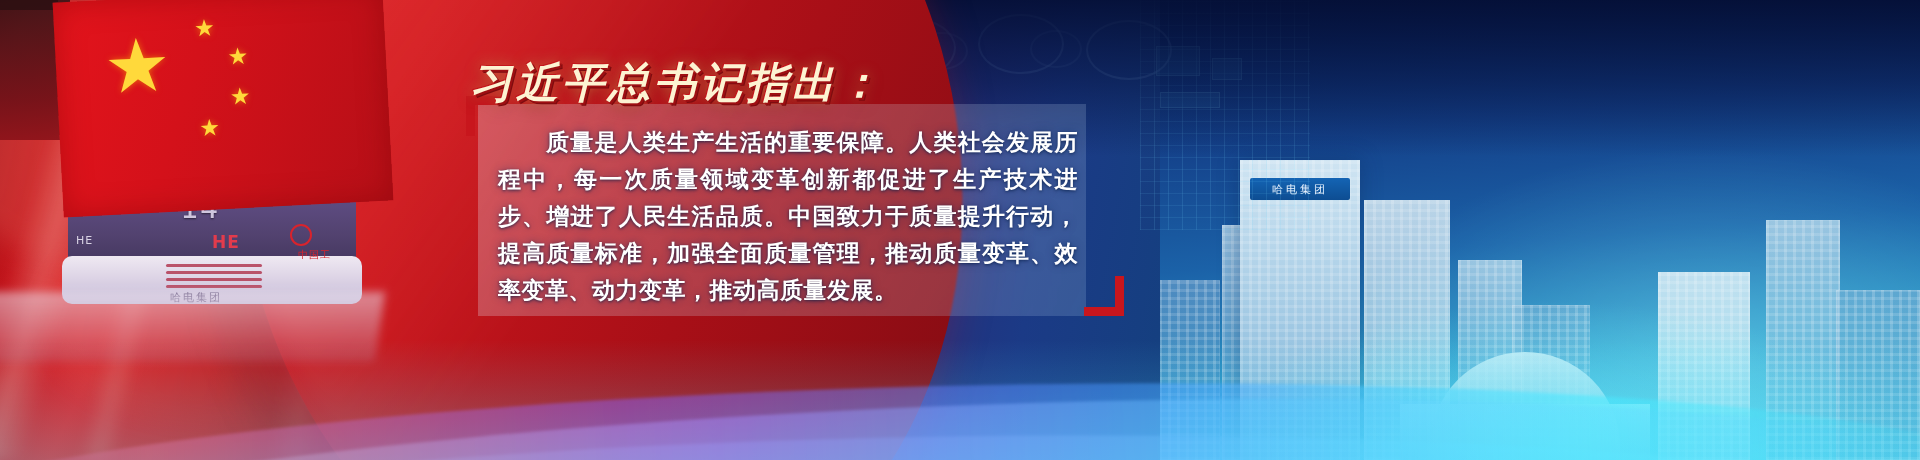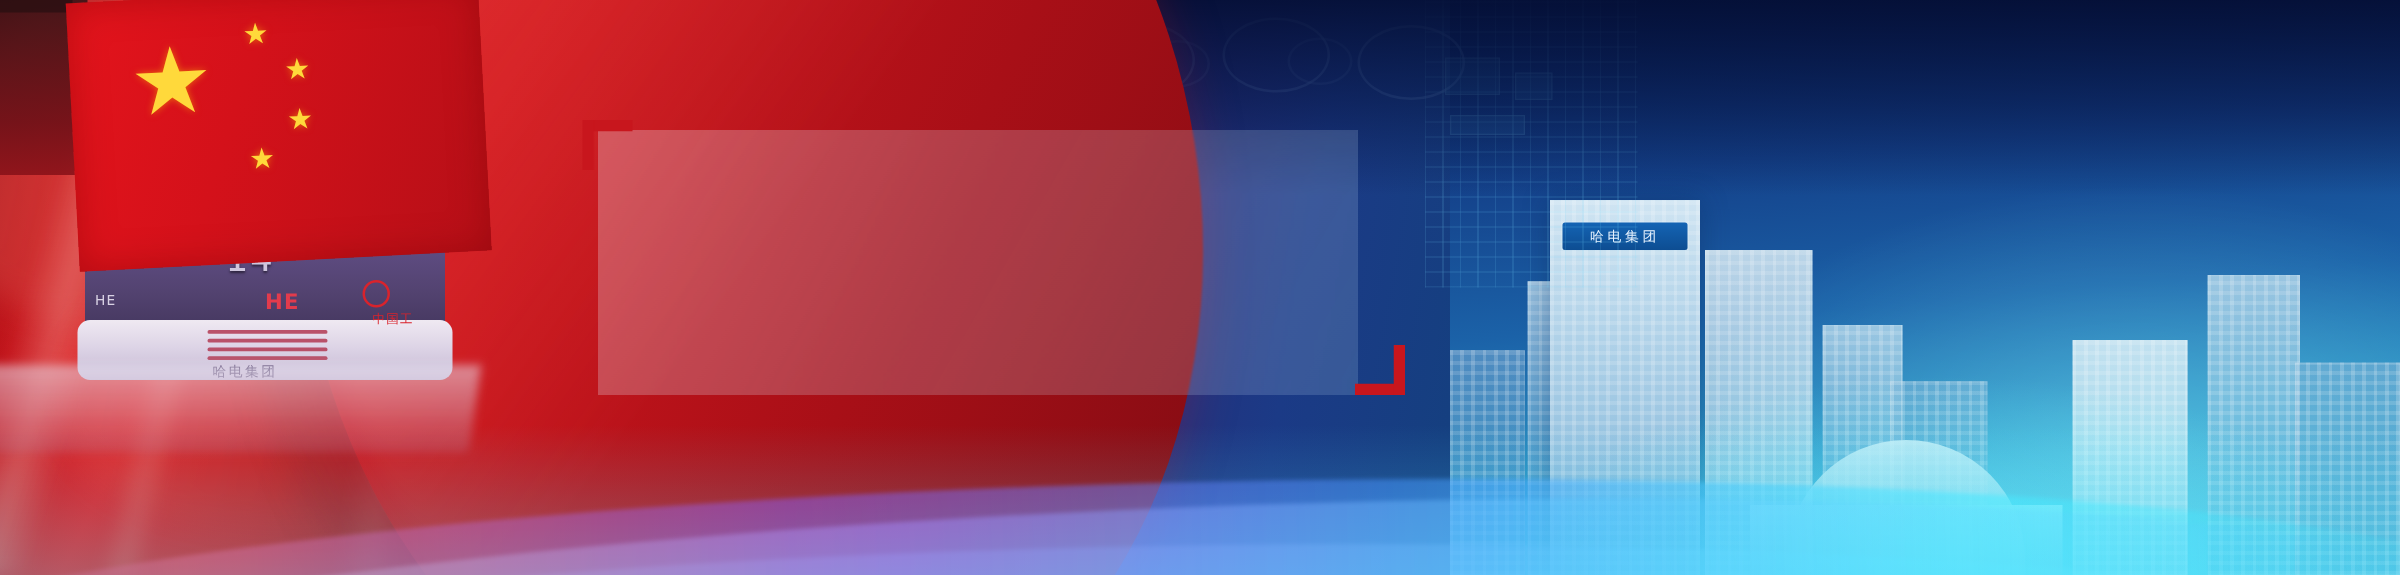--- a/index.html
+++ b/index.html
@@ -390,14 +390,16 @@
   <div class="quote-card"></div>
   <div class="corner c-tl">
       <i class="h"></i>
       <i class="v"></i>
     </div>
   <div class="corner c-br">
       <i class="h"></i>
       <i class="v"></i>
     </div>
 
+  <div class="headline">习近平总书记指出：</div>
+  <div class="quote-text">质量是人类生产生活的重要保障。人类社会发展历程中，每一次质量领域变革创新都促进了生产技术进步、增进了人民生活品质。中国致力于质量提升行动，提高质量标准，加强全面质量管理，推动质量变革、效率变革、动力变革，推动高质量发展。</div>
 
 </div>
 
 </body></html>

